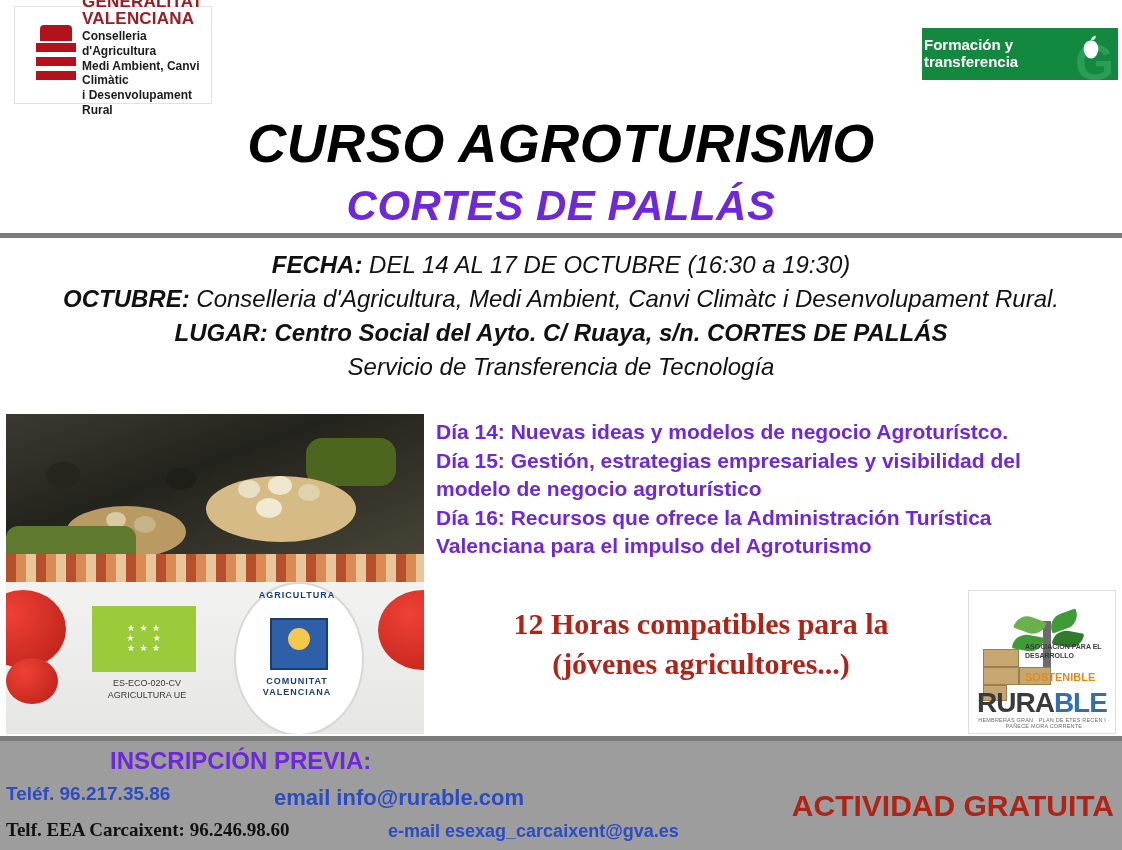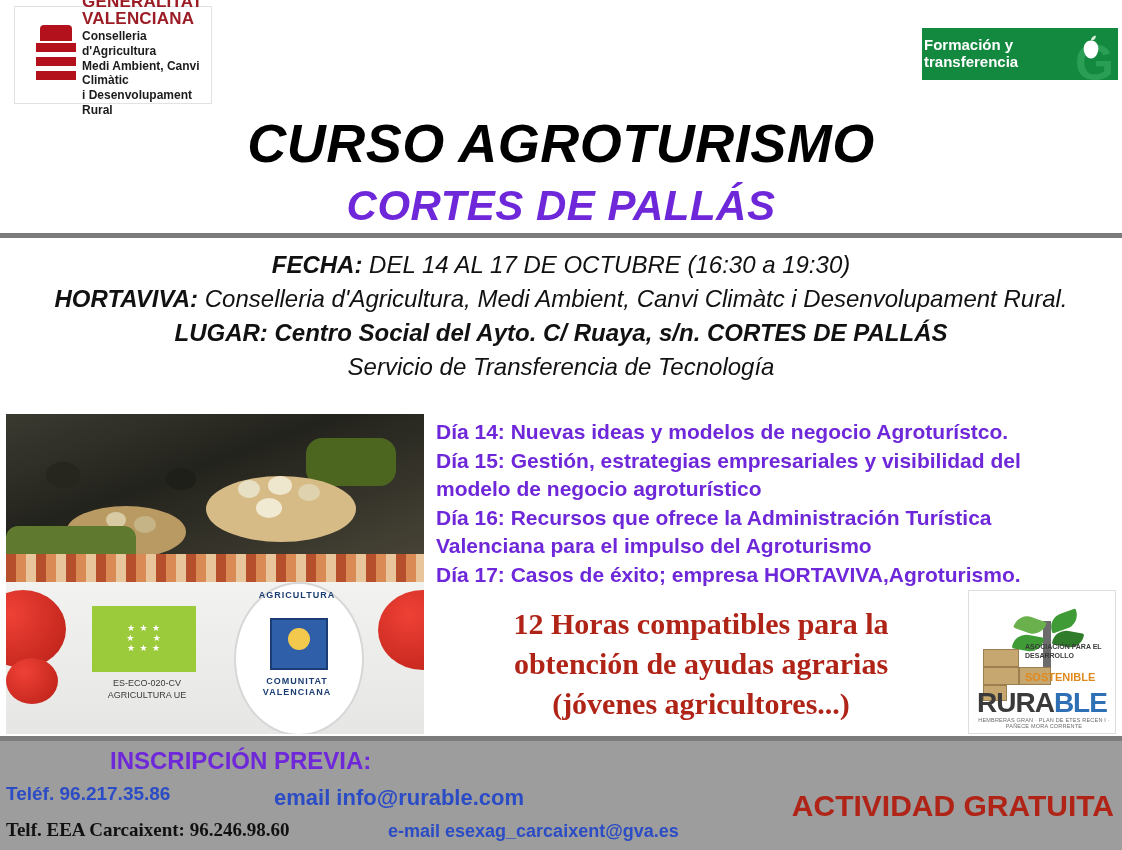--- a/index.html
+++ b/index.html
@@ -481,21 +481,21 @@
   <div class="title-sub">CORTES DE PALLÁS</div>
 
   <div class="rule rule-top"></div>
 
   <div class="info">
     <div class="info-line info-fecha">
       <b>FECHA:</b>
       <span>DEL 14 AL 17 DE OCTUBRE  (16:30 a 19:30)</span>
     </div>
     <div class="info-line">
-      <b>HORTAVIVA:</b>
+      <b>OCTUBRE:</b>
       <span>Conselleria d'Agricultura, Medi Ambient, Canvi Climàtc i Desenvolupament  Rural.</span>
     </div>
     <div class="info-line info-lugar">LUGAR: Centro Social del Ayto. C/ Ruaya, s/n. CORTES DE PALLÁS</div>
     <div class="info-line">Servicio de Transferencia de Tecnología</div>
   </div>
 
   <div class="photo">
     <div class="top-dark"></div>
     <div class="green2"></div>
     <div class="veg v7"></div>
@@ -532,26 +532,24 @@
       <div>VALENCIANA</div>
     </div>
   </div>
 
   <div class="days">
     <div>Día 14: Nuevas ideas y modelos de negocio Agroturístco.</div>
     <div>Día 15: Gestión, estrategias empresariales y visibilidad del</div>
     <div>modelo de negocio agroturístico</div>
     <div>Día 16: Recursos que ofrece la Administración Turística</div>
     <div>Valenciana para el impulso del Agroturismo</div>
-    <div>Día 17: Casos de éxito; empresa HORTAVIVA,Agroturismo.</div>
   </div>
 
   <div class="hours">
     <div>12 Horas compatibles para la</div>
-    <div>obtención de ayudas agrarias</div>
     <div>(jóvenes agricultores...)</div>
   </div>
 
   <div class="rurable">
     <div class="tree-trunk"></div>
     <div class="leaf l1"></div>
     <div class="leaf l2"></div>
     <div class="leaf l3"></div>
     <div class="leaf l4"></div>
     <div class="brick bk1"></div>

